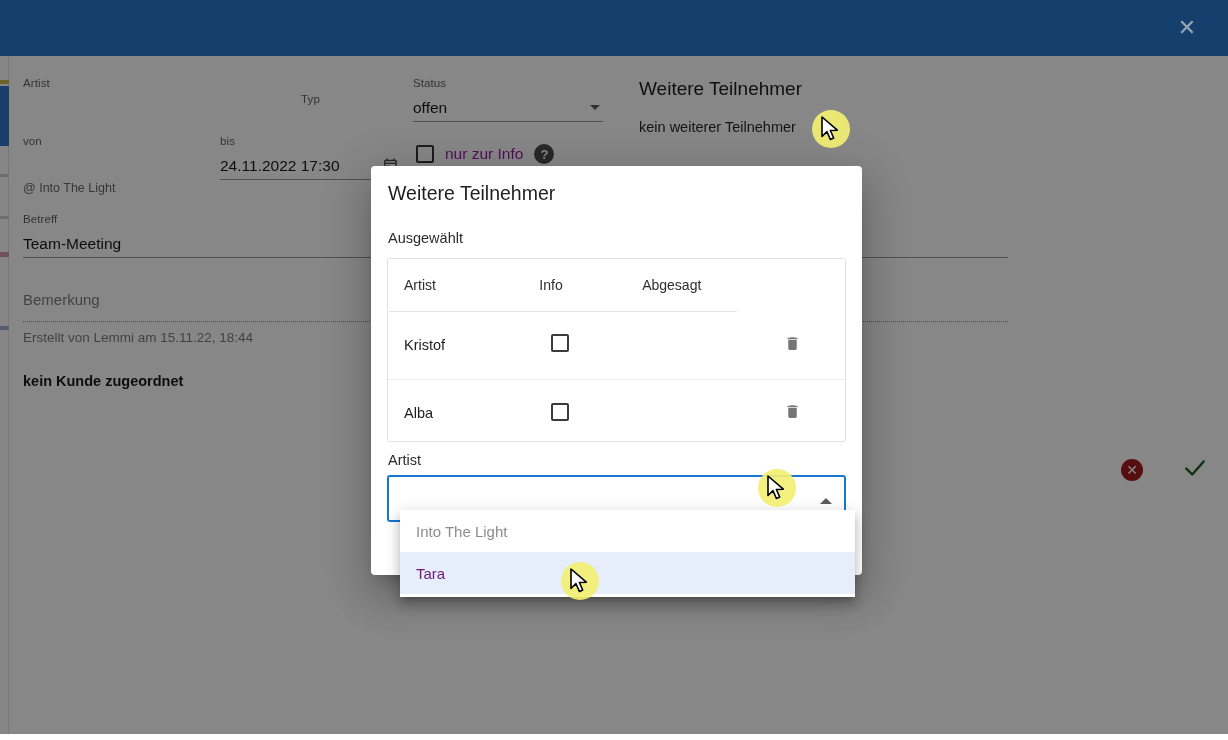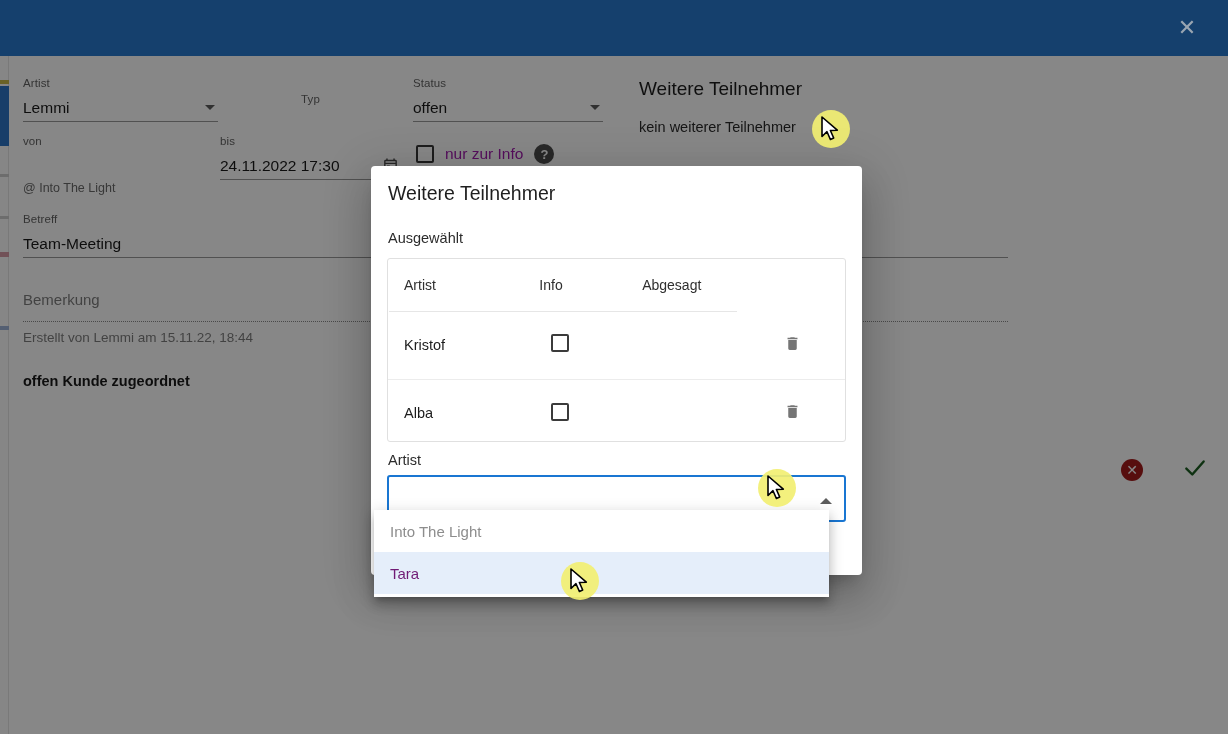--- a/index.html
+++ b/index.html
@@ -205,21 +205,21 @@
   #sel-arrow {
     position: absolute; right: 12px; top: 21px;
     width: 0; height: 0;
     border-left: 6px solid transparent;
     border-right: 6px solid transparent;
     border-bottom: 6px solid #5c5c5c;
   }
 
   
   #dropdown {
-    position: absolute; left: 374px; top: 510px;
+    position: absolute; left: 400px; top: 510px;
     width: 455px; height: 87px;
     background: #ffffff;
     box-shadow: 0 5px 5px -3px rgba(0,0,0,.2),
                 0 8px 10px 1px rgba(0,0,0,.14),
                 0 3px 14px 2px rgba(0,0,0,.12);
     overflow: hidden;
   }
   .opt {
     height: 42px; display: flex; align-items: center;
     padding-left: 16px; font-size: 15px;
@@ -254,24 +254,20 @@
       <div class="rail-seg" style="top:118px;height:3px;background:#cfcfcf;"></div>
       <div class="rail-seg" style="top:160px;height:3px;background:#cfcfcf;"></div>
       <div class="rail-seg" style="top:196px;height:5px;background:#d59aa4;"></div>
       <div class="rail-seg" style="top:270px;height:4px;background:#9fb4d8;"></div>
     </div>
 
     <div id="form-area">
 
       <div class="field" style="left:13px;top:21px;width:195px;">
         <div class="field-label">Artist</div>
-        <div class="field-line">
-          <span class="field-value">Lemmi</span>
-          <span class="caret-down"></span>
-        </div>
       </div>
 
       <div class="field" style="left:210px;top:37px;width:181px;text-align:center;">
         <div class="field-label">Typ</div>
       </div>
 
       <div class="field" style="left:403px;top:21px;width:190px;">
         <div class="field-label">Status</div>
         <div class="field-line">
           <span class="field-value">offen</span>
@@ -311,21 +307,21 @@
         </div>
       </div>
 
       <div style="position:absolute;left:13px;top:235px;width:985px;">
         <div id="bemerkung-label">Bemerkung</div>
         <div class="dotted-line" style="margin-top:13px;"></div>
       </div>
 
       <div id="created-line" style="position:absolute;left:13px;top:274px;">Erstellt von Lemmi am 15.11.22, 18:44</div>
 
-      <div id="kunde-line" style="position:absolute;left:13px;top:317px;">offen Kunde zugeordnet</div>
+      <div id="kunde-line" style="position:absolute;left:13px;top:317px;">kein Kunde zugeordnet</div>
 
       <div id="right-col">
         <div id="right-title">Weitere Teilnehmer</div>
         <div id="right-sub">kein weiterer Teilnehmer</div>
       </div>
 
       <div id="btn-cancel">✕</div>
       <div id="btn-confirm">
         <svg width="26" height="26" viewBox="0 0 24 24" fill="none" stroke="#1b5e20" stroke-width="2.2" stroke-linecap="round" stroke-linejoin="round">
           <polyline points="4,12.5 9.5,18 20,6"></polyline>

